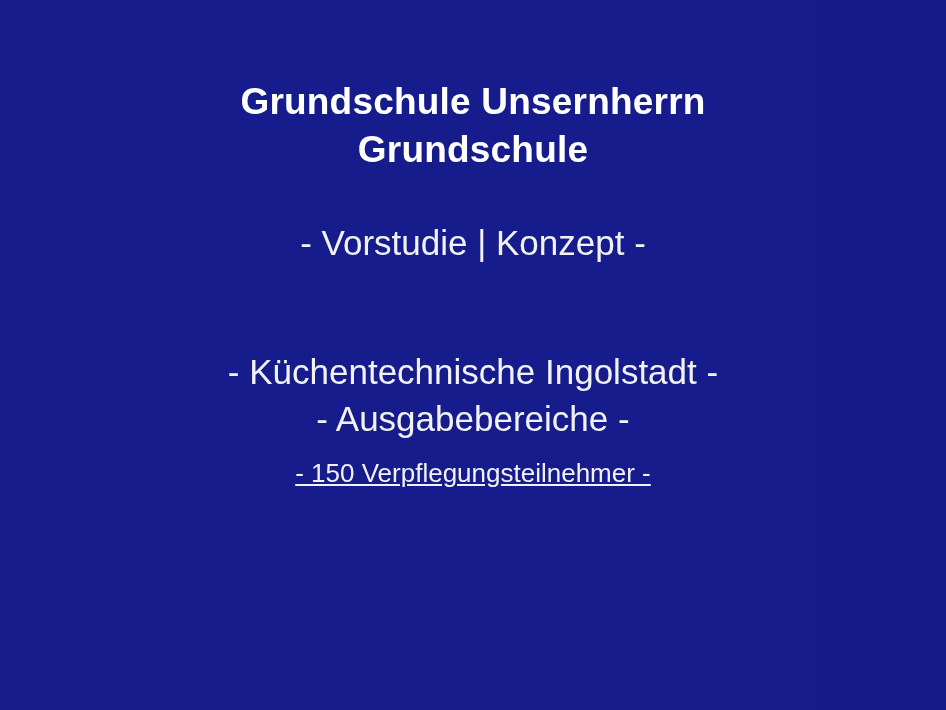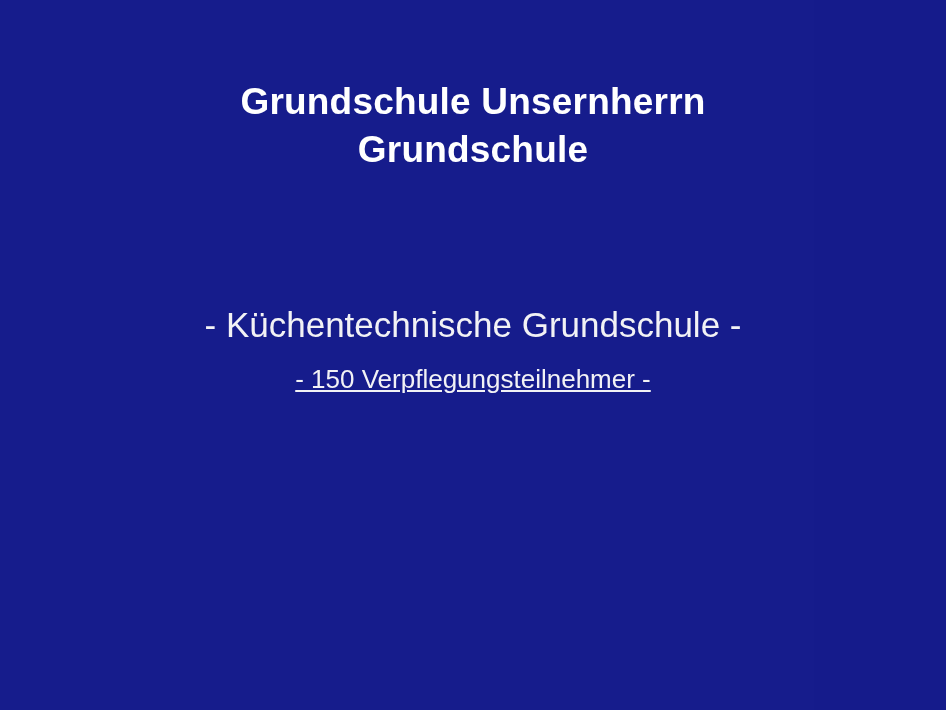--- a/index.html
+++ b/index.html
@@ -72,23 +72,25 @@
   <div class="content">
 
     <div class="title-block">
       <div class="title-line">Grundschule Unsernherrn</div>
       <div class="title-line">Grundschule</div>
     </div>
 
     <div class="spacer-a"></div>
 
     <div class="subtitle-block">
+      <div class="sub-line">- Vorstudie | Konzept -</div>
     </div>
 
     <div class="spacer-b"></div>
 
     <div class="section-block">
-      <div class="section-line">- Küchentechnische Grundschule -</div>
+      <div class="section-line">- Küchentechnische Ingolstadt -</div>
+      <div class="section-line">- Ausgabebereiche -</div>
       <div class="note-line">- 150 Verpflegungsteilnehmer -</div>
     </div>
 
   </div>
 </div>
 
 </body></html>

